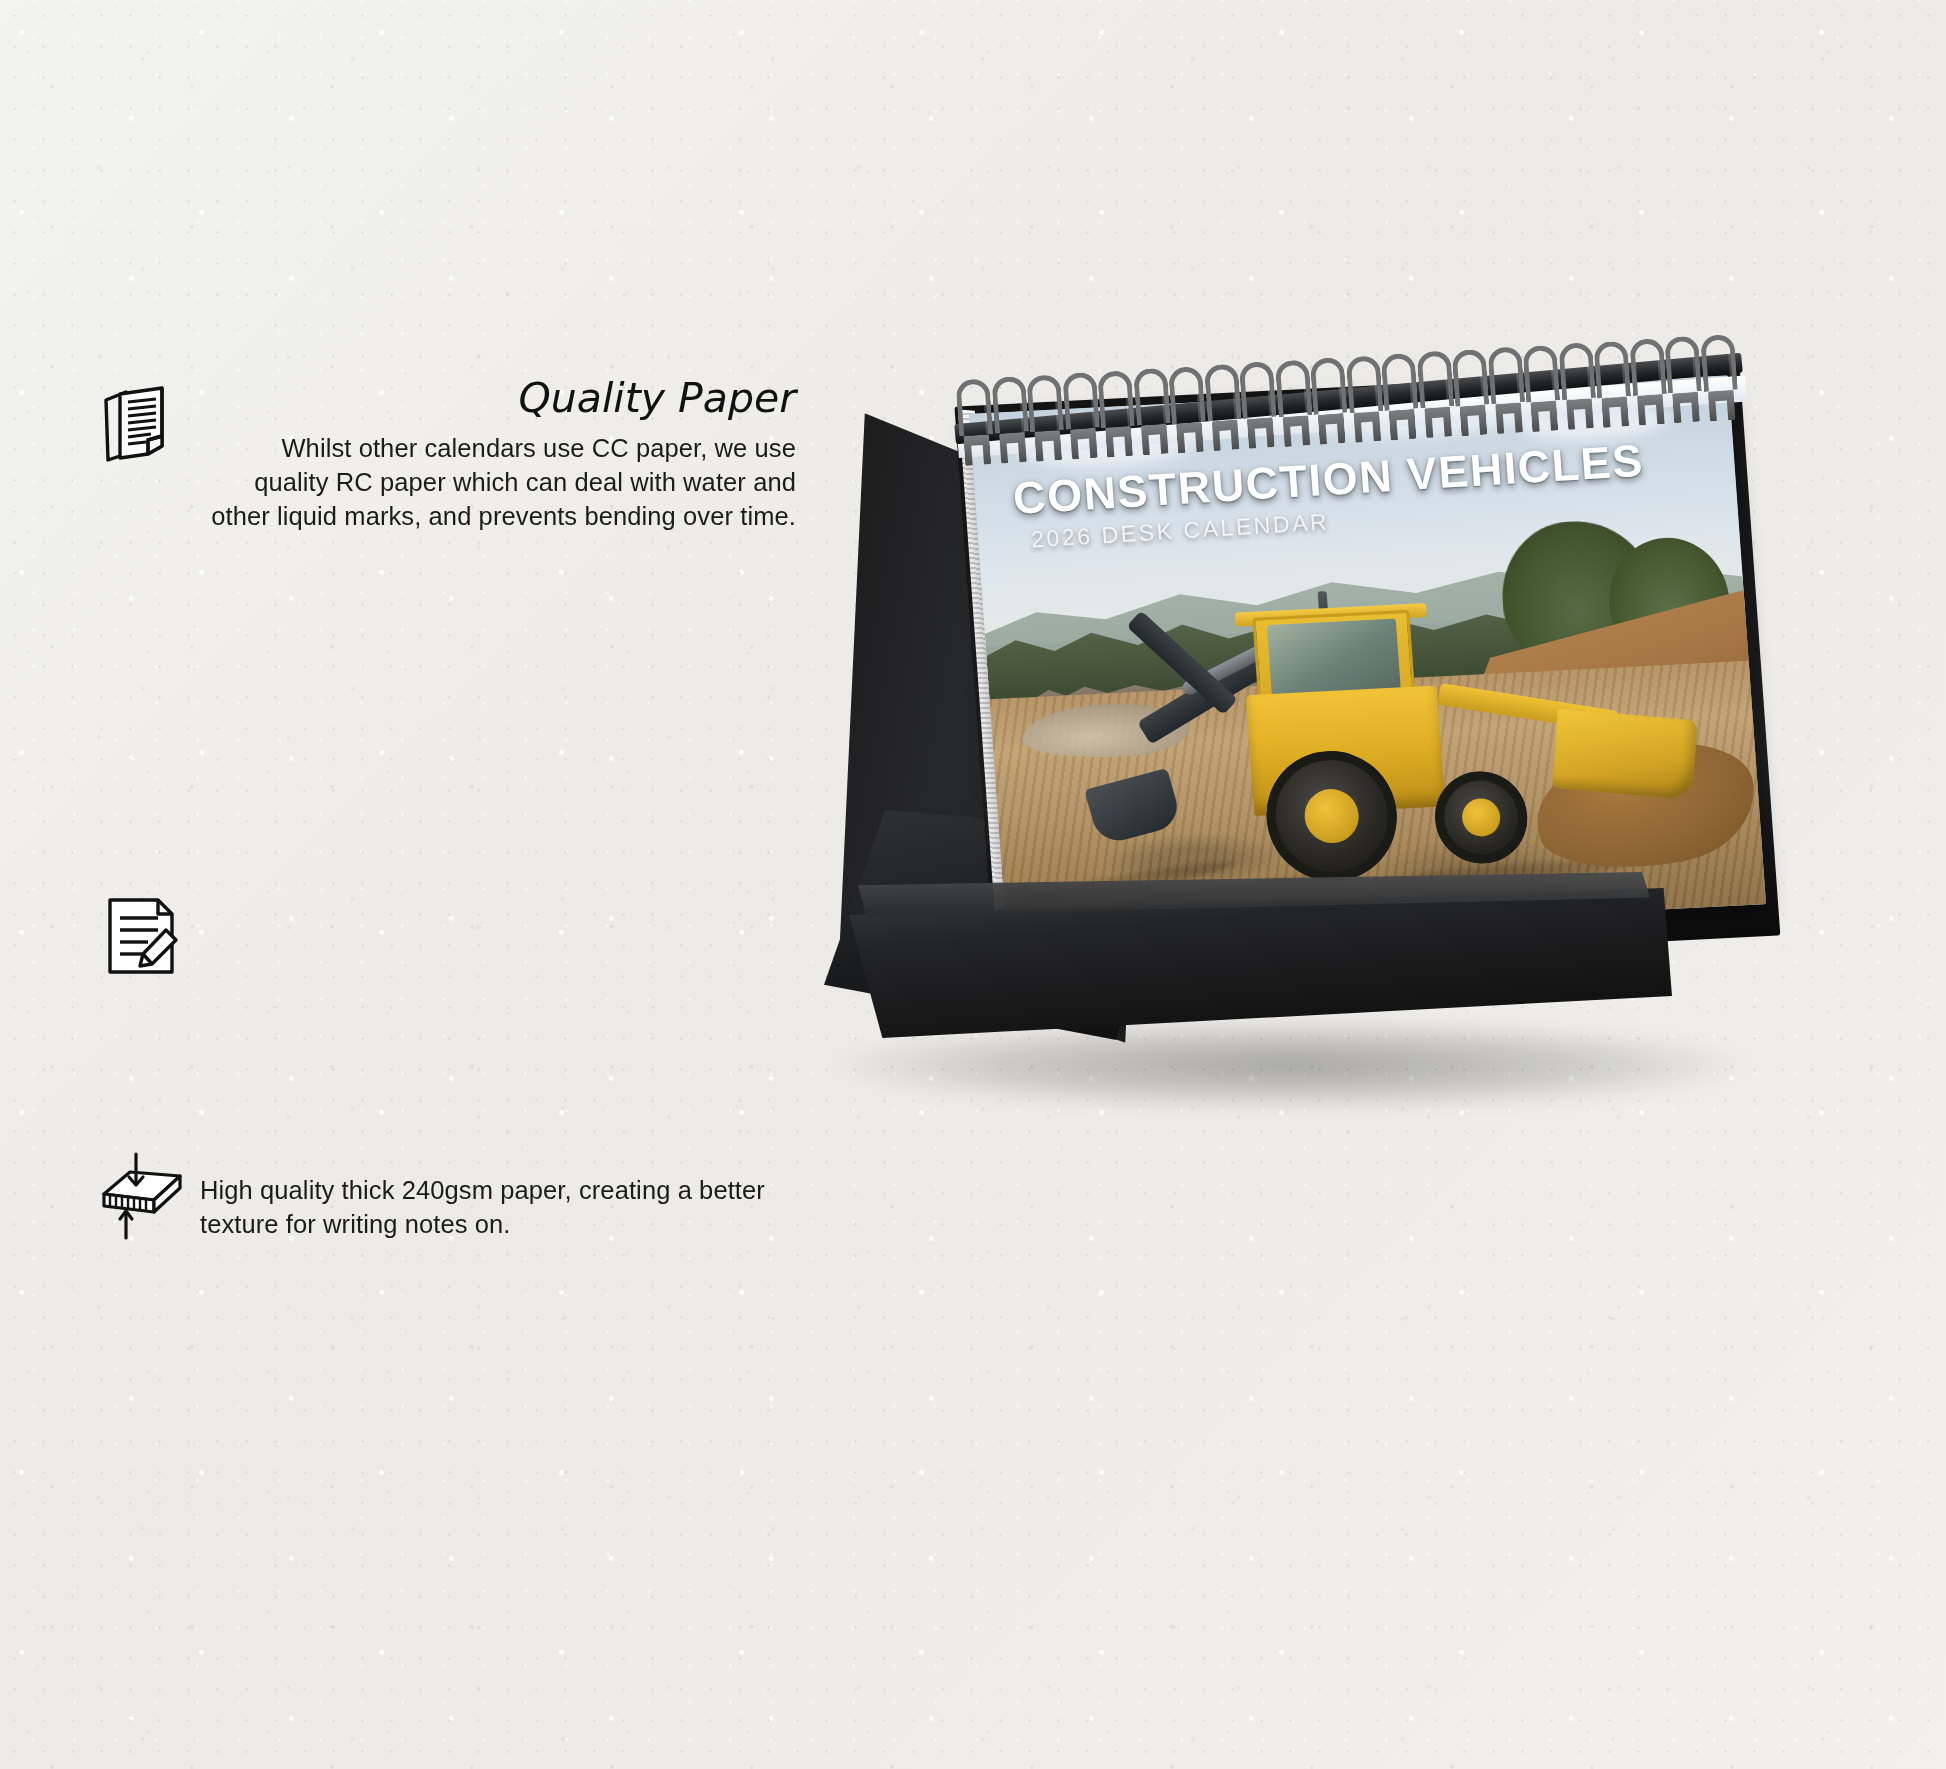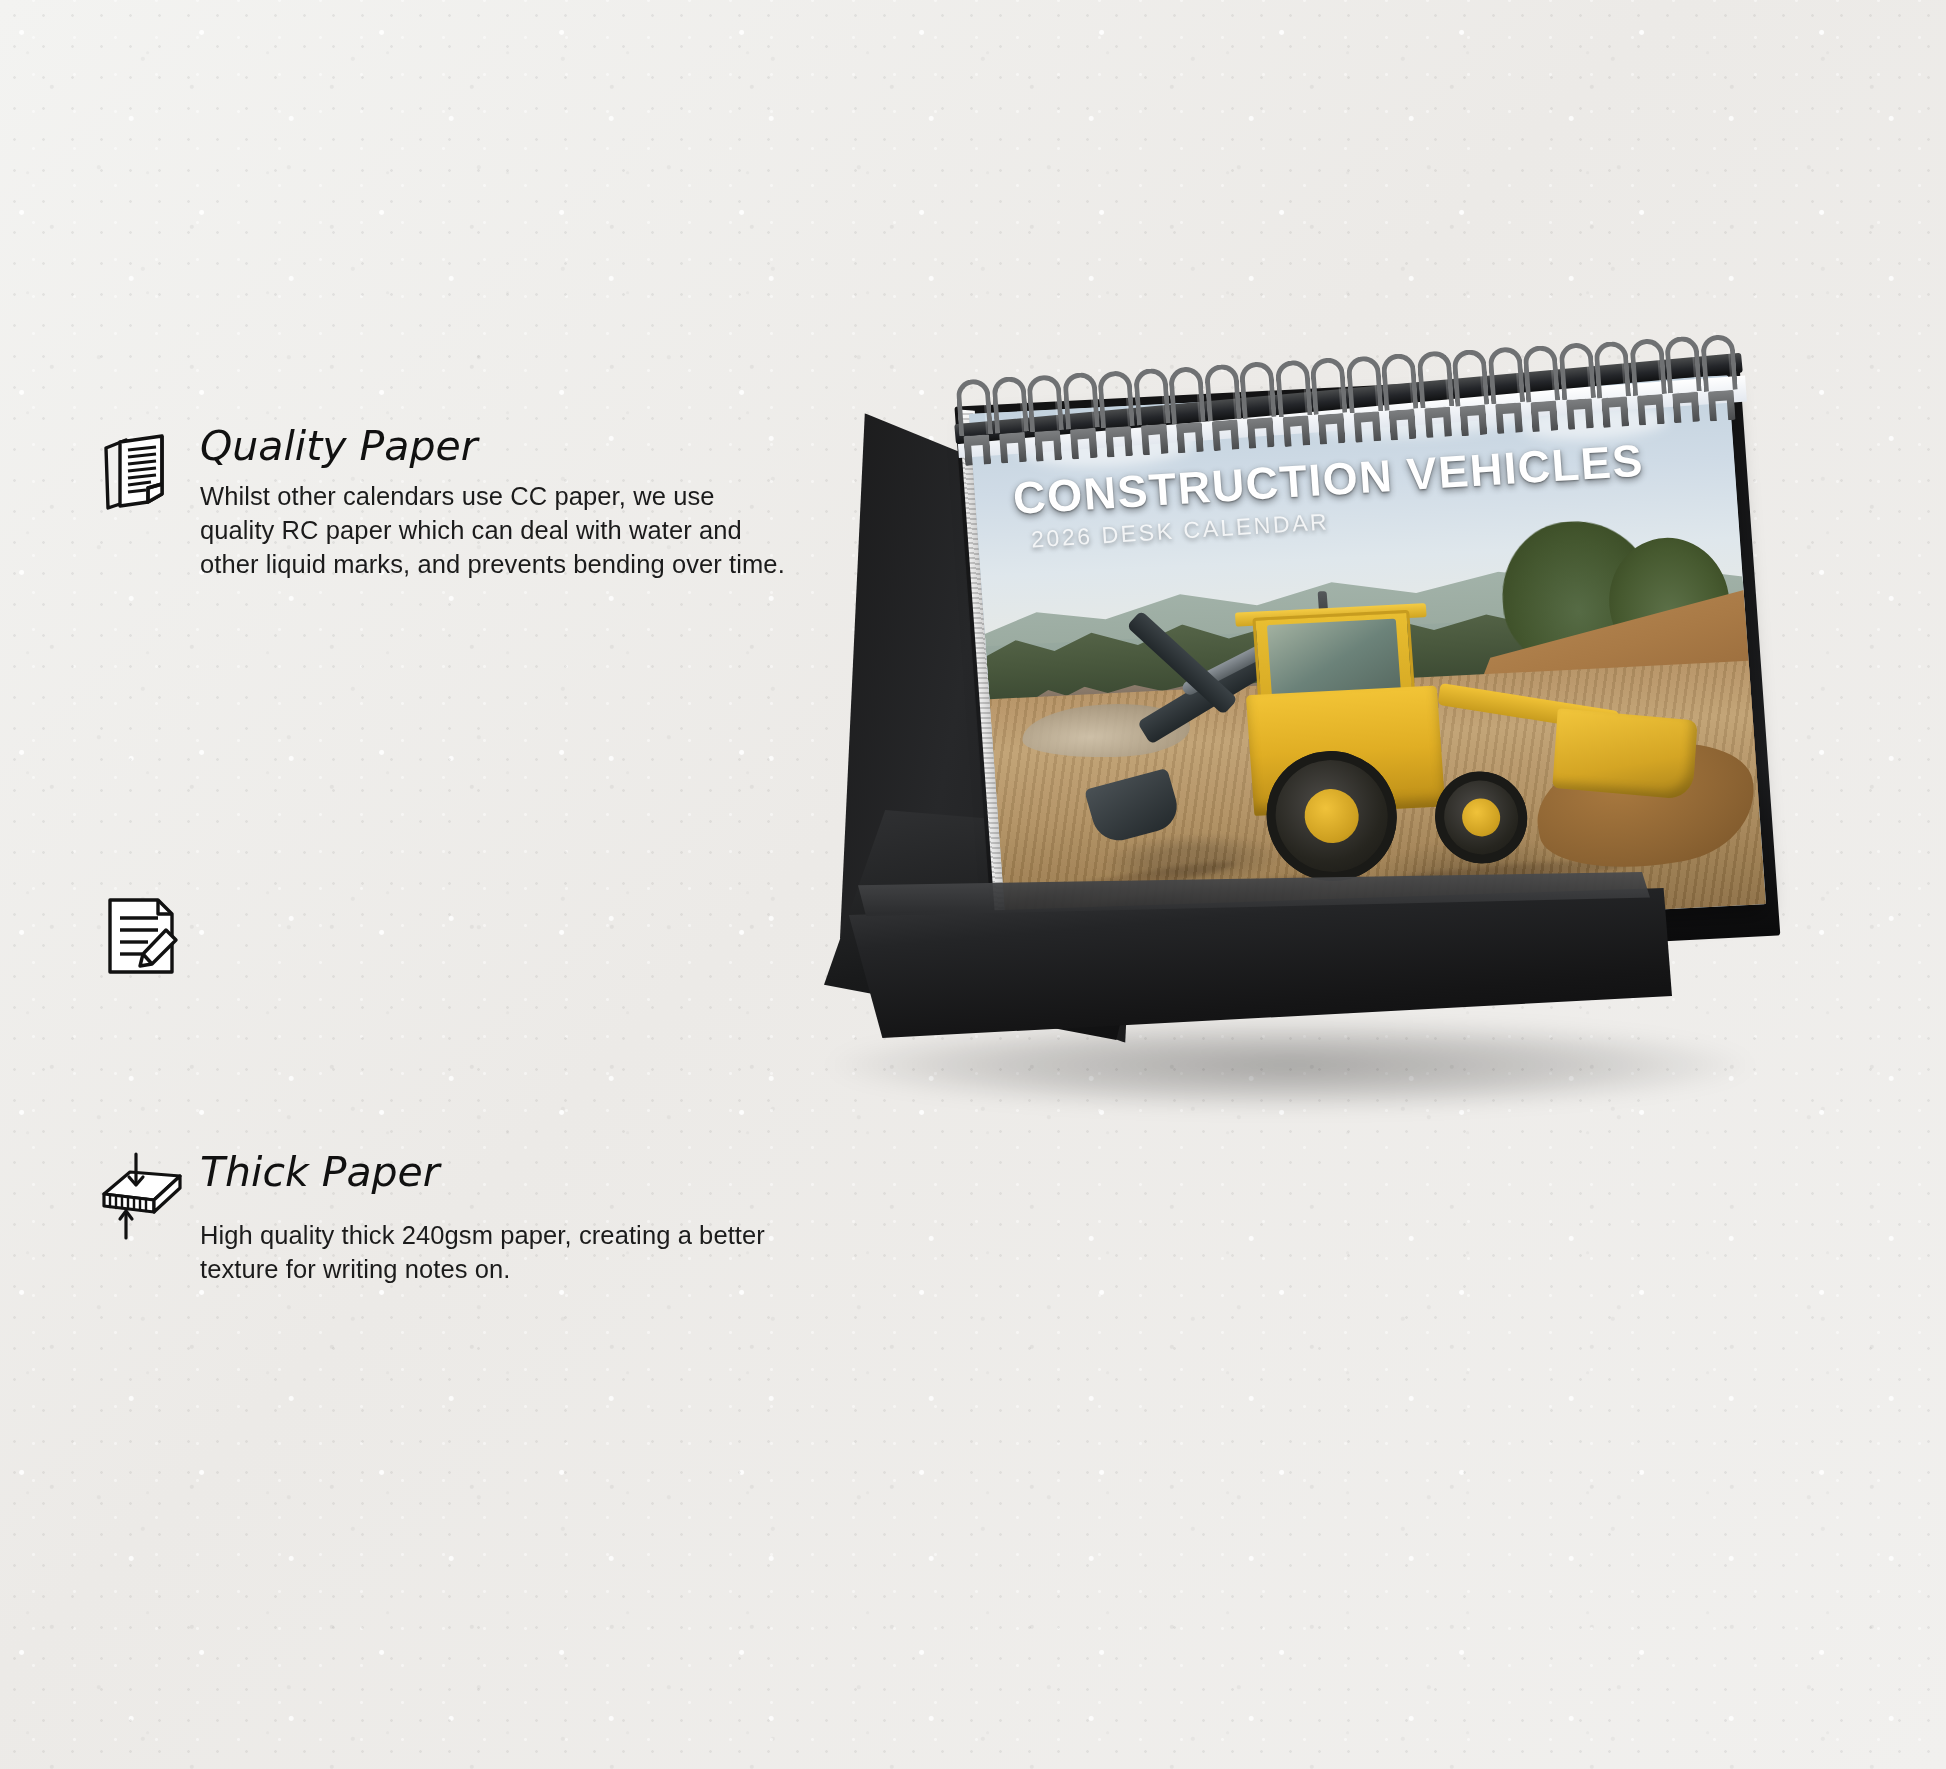--- a/index.html
+++ b/index.html
@@ -55,21 +55,21 @@
     font-family:"DejaVu Sans", sans-serif;
   }
   .feature p{
     margin-top:11px;
     font-size:25.5px; line-height:1.33; color:#1b1b1b;
     font-family:"Liberation Sans", sans-serif;
     letter-spacing:.1px;
     max-width:600px;
   }
 
-  #f1{ top:424px; }
+  #f1{ top:376px;text-align:right; }
   #f1 .ftext{ margin-left:104px; }
   #f2{ top:662px; }
   #f3{ top:890px; }
   #f3 h3{ margin-top:2px; }
   #f4{ top:1150px; }
 
   #f2 .ftext{ margin-left:104px; }
   #f2 p{ margin-top:14px; }
   #f3 p{ margin-top:12px; margin-left:8px; }
   #f4 p{ margin-top:24px; }
@@ -418,21 +418,20 @@
             <path d="M44 49 L44 60"></path>
           <path d="M50 49 L50 61"></path>
         </g>
         <path d="M40 4 L40 34" stroke-width="3.2"></path>
         <path d="M33 27 L40 35 L47 27" stroke-width="3.2"></path>
         <path d="M30 88 L30 62" stroke-width="3.2"></path>
         <path d="M24 69 L30 61 L36 69" stroke-width="3.2"></path>
       </svg>
     </div>
     <div class="ftext">
-      <h3>Thick Paper</h3>
       <p>High quality thick 240gsm paper, creating a better texture for writing notes on.</p>
     </div>
   </div>
 
 </div>
 
 <div class="calendar-stage">
 
   <div class="shadow-ground"></div>
   <div class="back-panel"></div>

